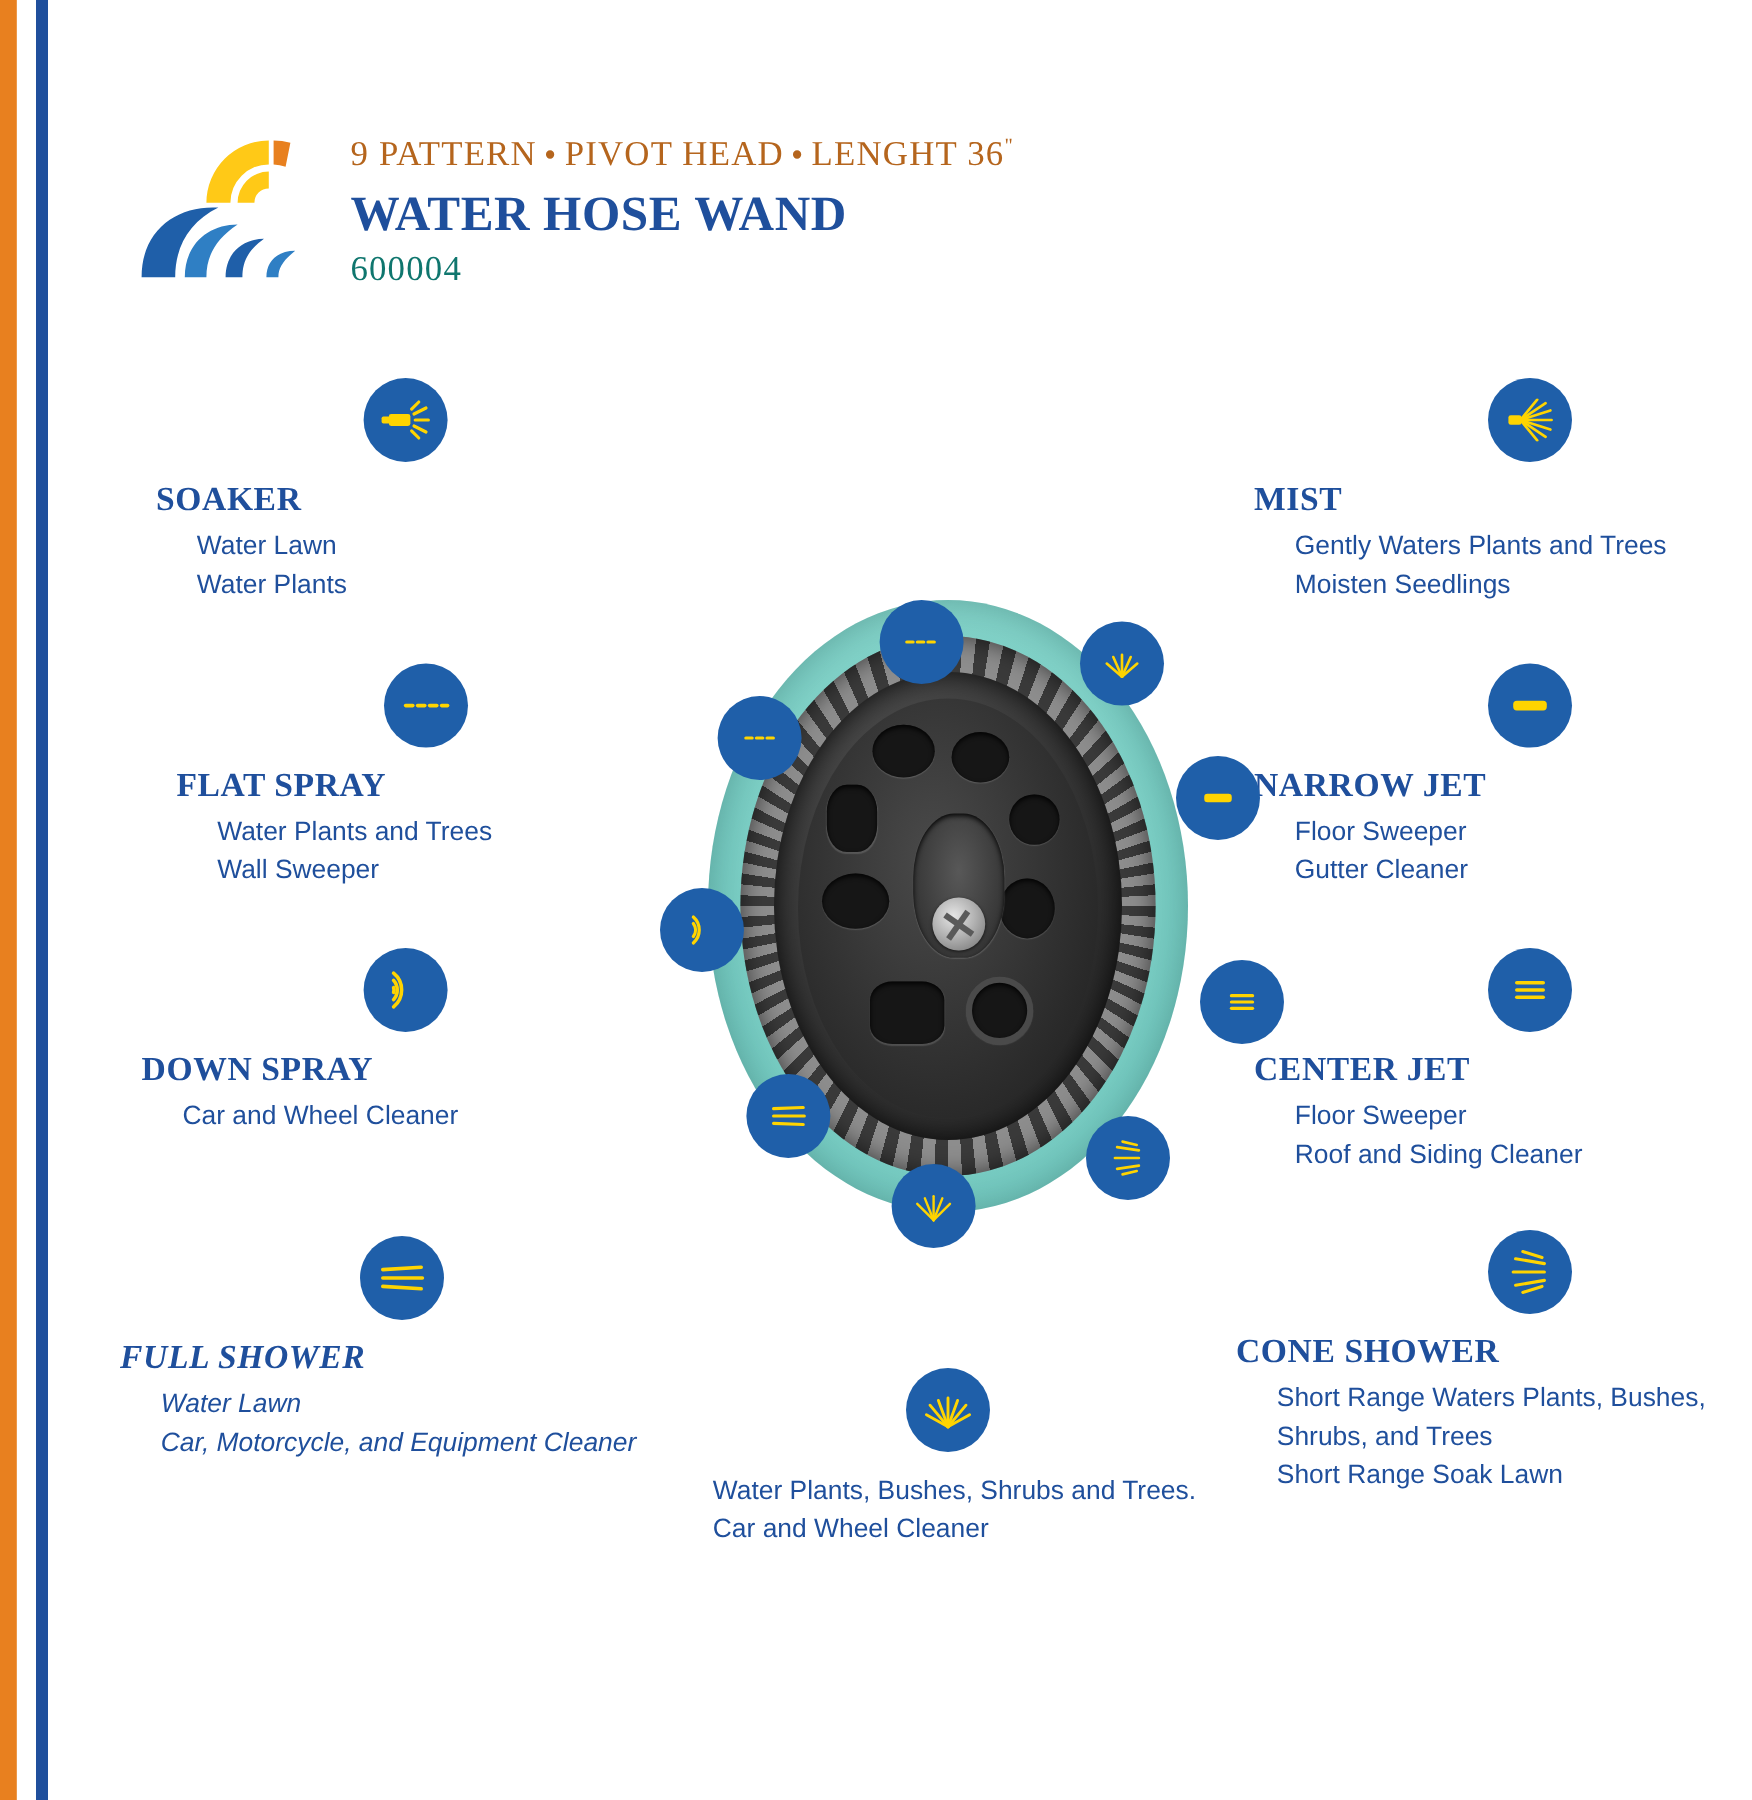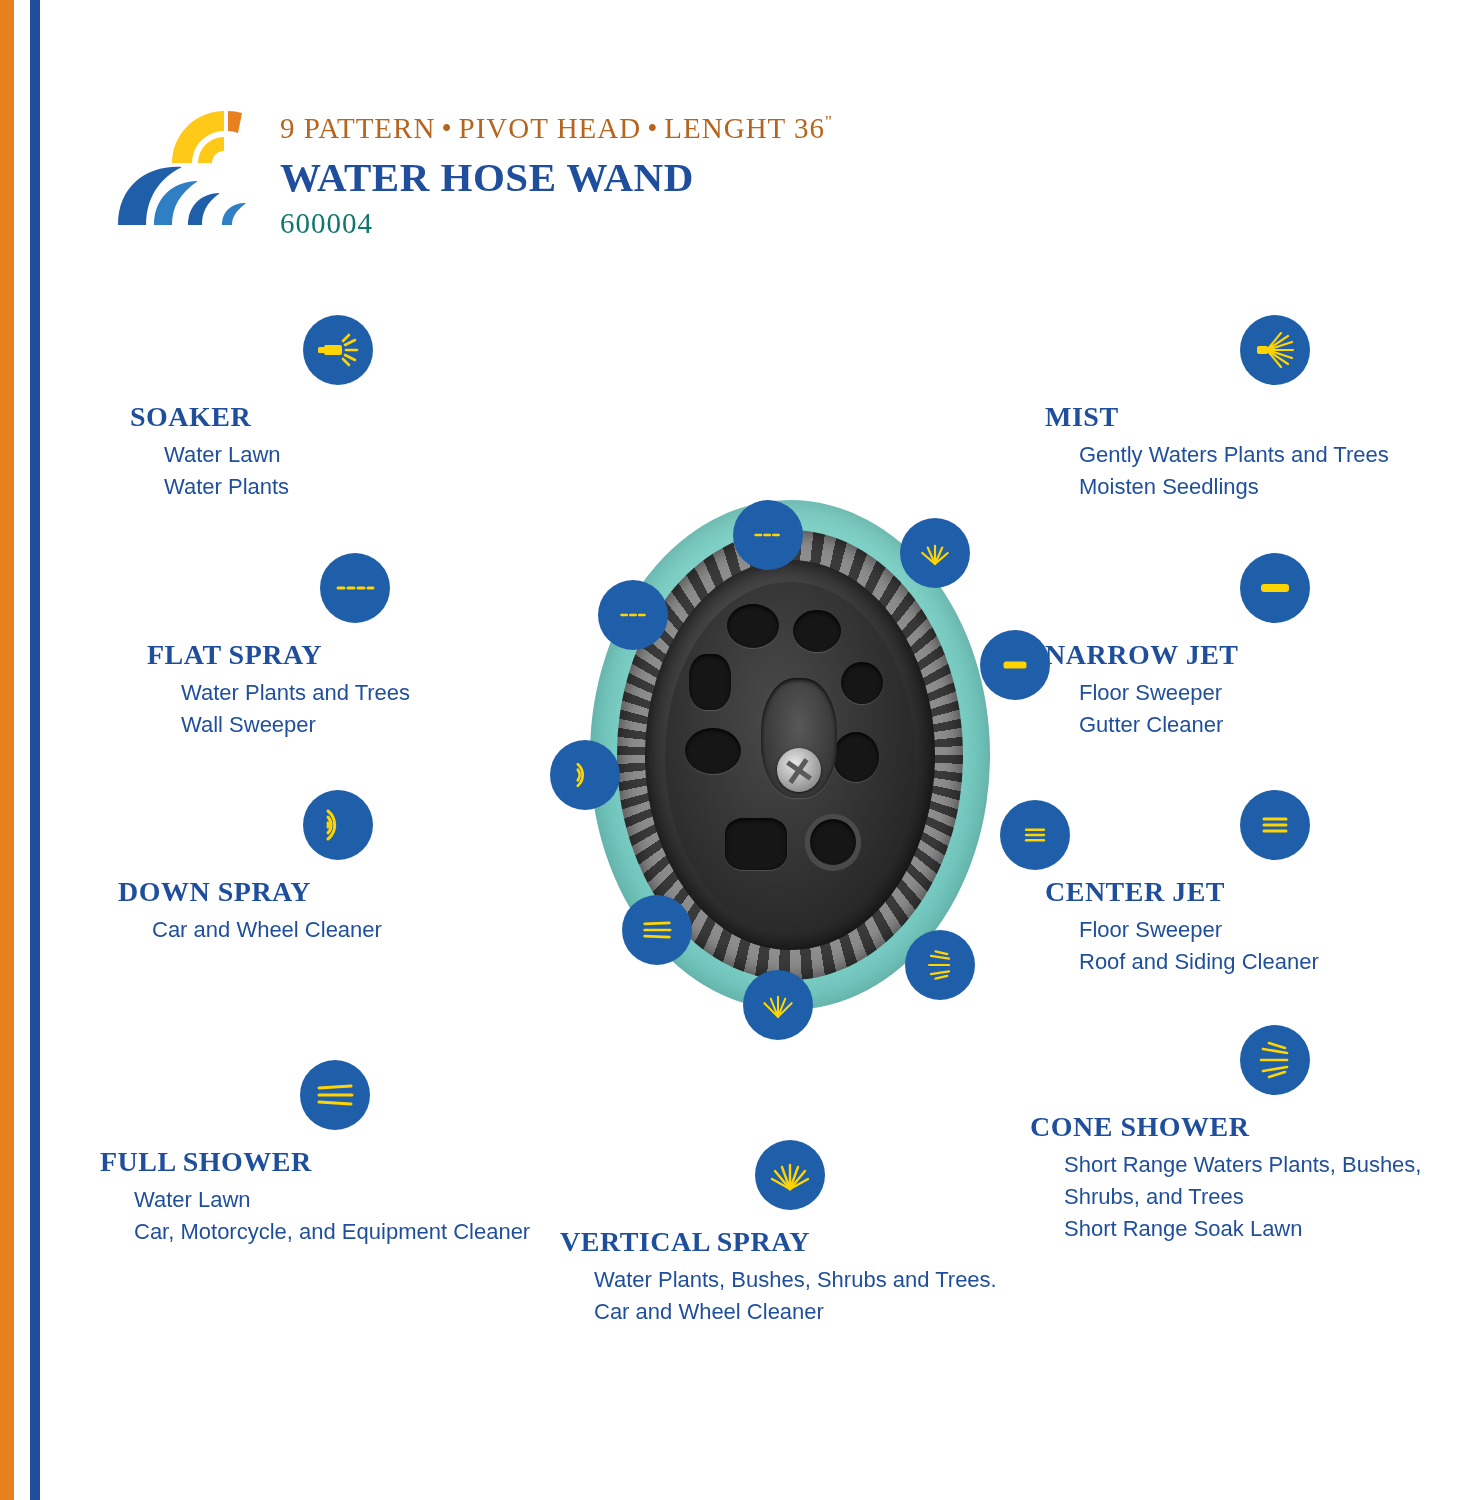--- a/index.html
+++ b/index.html
@@ -20,21 +20,22 @@
   .edge-blue {
     position: absolute; left: 30px; top: 0; width: 10px; height: 1500px;
     background: #1f4f9c;
   }
 
   
   .header {
     position: absolute;
     left: 110px; top: 70px;
     display: flex;
-    align-items: center;
+    align-items: flex-end;
+    gap: 12px;
   }
   .logo {
     width: 150px; height: 160px;
     position: relative;
     flex: 0 0 auto;
   }
   .header-text { margin-left: 20px; padding-top: 42px; }
   .tagline {
     font-family: "Liberation Serif", serif;
     font-size: 29px;
@@ -217,21 +218,21 @@
         <path d="M12 6 A18 18 0 0 1 12 34"></path>
         <path d="M12 12 A12 12 0 0 1 12 28"></path>
         <path d="M12 18 A6 6 0 0 1 12 22"></path>
       </g>
     </svg>
   </div>
   <div class="f-title">DOWN SPRAY</div>
   <div class="f-desc">Car and Wheel Cleaner</div>
 </div>
 
-<div class="feature" style="left:100px; top:1060px; width:470px;">
+<div class="feature" style="left:100px; top:1030px; width:470px;font-style:italic;">
   <div class="badge">
     <svg width="44" height="34" viewBox="0 0 44 34">
       <g stroke="#ffd400" stroke-width="3" stroke-linecap="round">
         <line x1="6" y1="10" x2="38" y2="8"></line>
         <line x1="6" y1="17" x2="39" y2="17"></line>
         <line x1="6" y1="24" x2="38" y2="26"></line>
       </g>
     </svg>
   </div>
   <div class="f-title">FULL SHOWER</div>
@@ -310,21 +311,20 @@
         <line x1="21" y1="34" x2="21" y2="10"></line>
         <line x1="21" y1="34" x2="13" y2="12"></line>
         <line x1="21" y1="34" x2="29" y2="12"></line>
         <line x1="21" y1="34" x2="6" y2="16"></line>
         <line x1="21" y1="34" x2="36" y2="16"></line>
         <line x1="21" y1="34" x2="3" y2="24"></line>
         <line x1="21" y1="34" x2="39" y2="24"></line>
       </g>
     </svg>
   </div>
-  <div class="f-title">VERTICAL SPRAY</div>
   <div class="f-desc">Water Plants, Bushes, Shrubs and Trees.</div>
   <div class="f-desc">Car and Wheel Cleaner</div>
 </div>
 
 <div class="nozzle-wrap">
   <div class="nozzle-teal"></div>
   <div class="nozzle-ring"></div>
   <div class="nozzle-inner"></div>
   <div class="nozzle-face">
     <div class="port" style="left:62px; top:22px; width:52px; height:44px;"></div>

